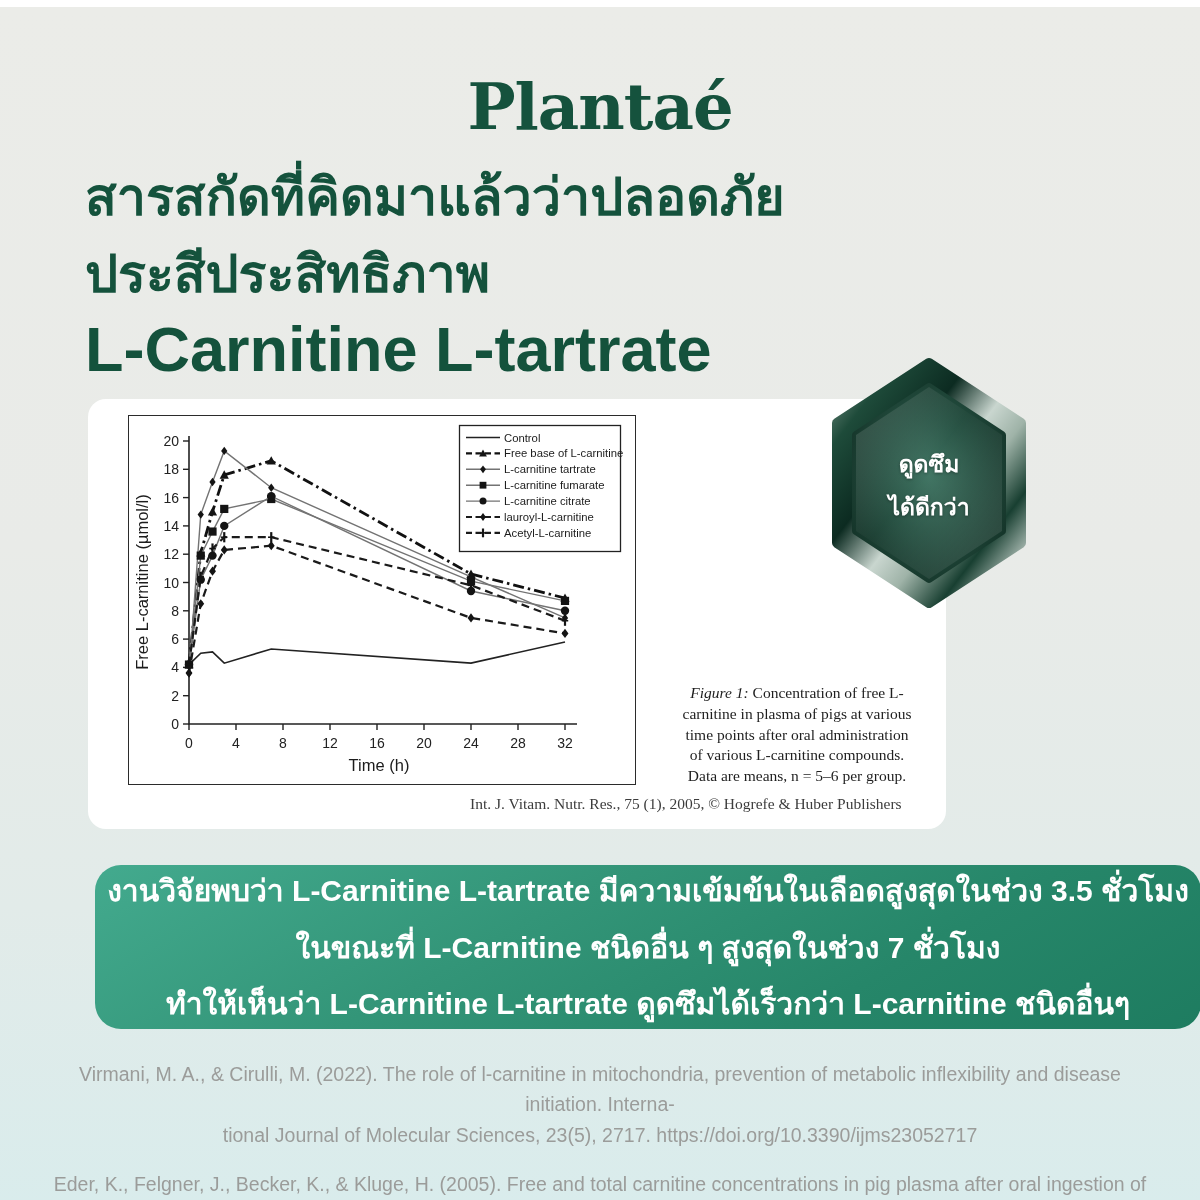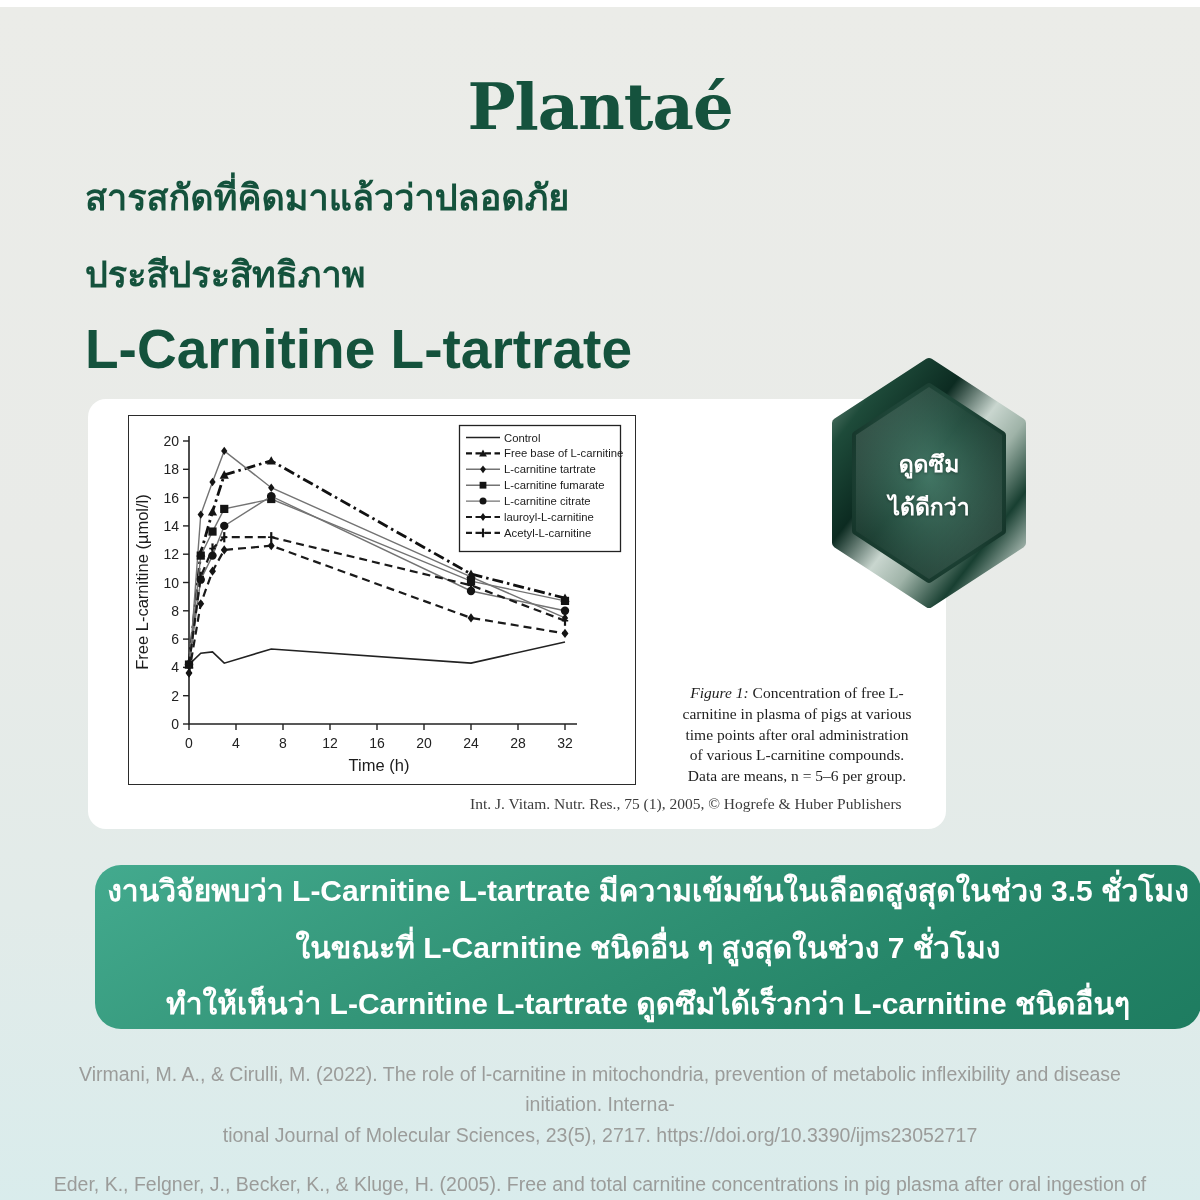--- a/index.html
+++ b/index.html
@@ -14,22 +14,22 @@
   
   .logo{
     position:absolute;top:62px;left:0;width:1200px;
     text-align:center;
     font-family:"DejaVu Serif","Liberation Serif",serif;
     font-weight:700;font-size:64px;letter-spacing:-1px;
     color:#15523d;
   }
   
   .headline{position:absolute;left:85px;top:152px;color:#14523c;}
-  .headline .th{font-size:36px;font-weight:700;line-height:77px;}
-  .headline .en{font-size:55px;font-weight:700;line-height:72px;letter-spacing:0px;}
+  .headline .th{font-size:52px;font-weight:700;line-height:77px;}
+  .headline .en{font-size:63px;font-weight:700;line-height:72px;letter-spacing:0px;}
   
   .card{
     position:absolute;left:88px;top:392px;width:858px;height:430px;
     background:#ffffff;border-radius:18px;
   }
   .figure-box{
     position:absolute;left:40px;top:16px;width:506px;height:368px;
     border:1.5px solid #2b2b2b;background:#fff;
   }
   .figure-box svg{display:block;}

